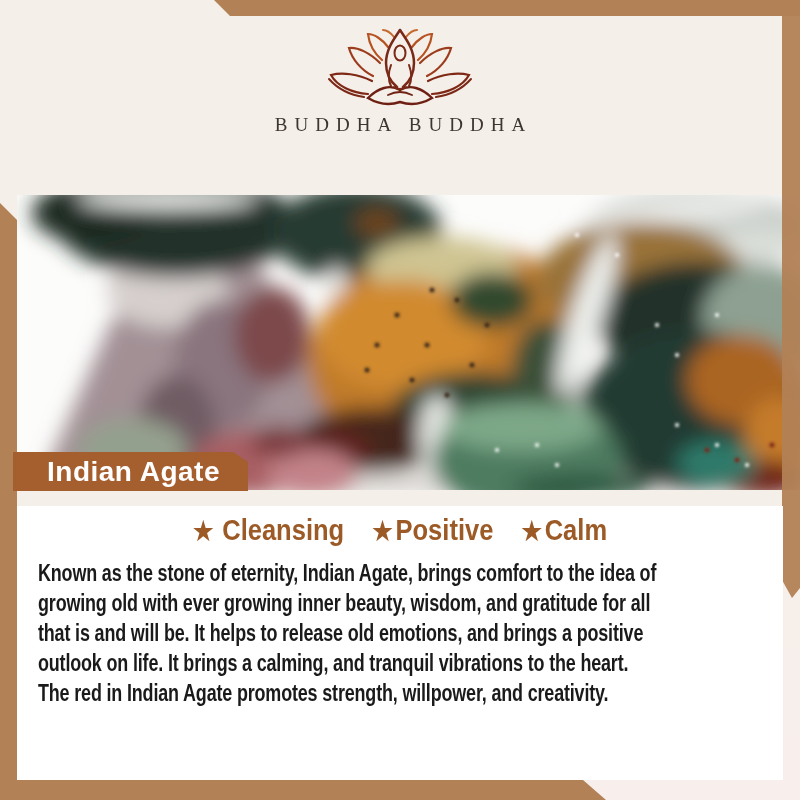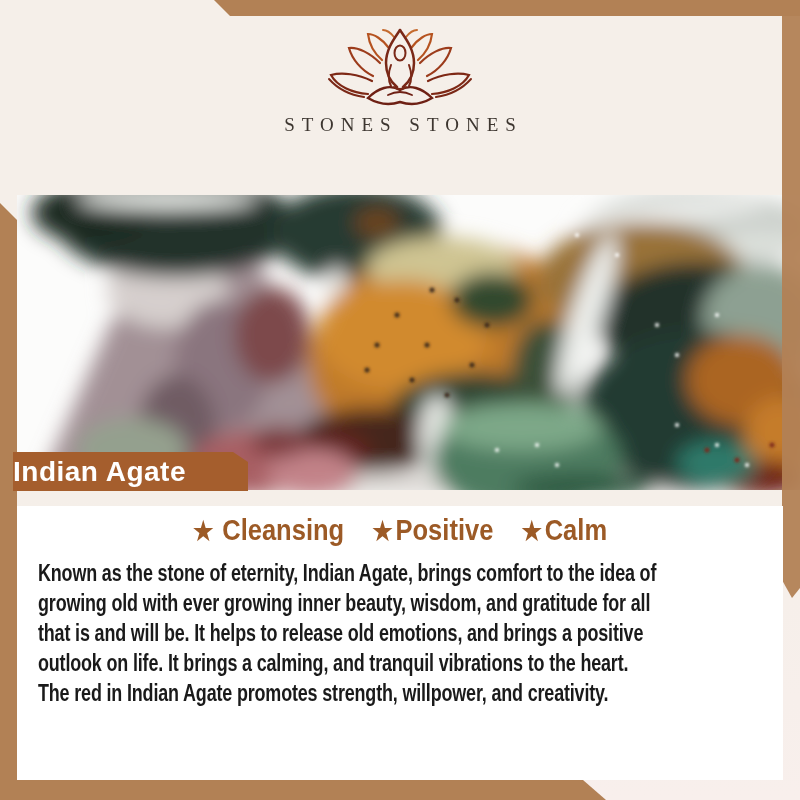--- a/index.html
+++ b/index.html
@@ -28,21 +28,21 @@
     transform:scaleX(.85);transform-origin:center;letter-spacing:-.5px;}
 
   
   .photo{position:absolute;left:17px;top:195px;width:783px;height:295px;background:#fcfcfb;overflow:hidden;}
   .photo svg{display:block;width:783px;height:295px;}
 
   
   .stone-banner{position:absolute;left:13px;top:452px;width:235px;height:39px;background:var(--banner-brown);
     clip-path:polygon(0 0,220px 0,235px 10px,235px 39px,0 39px);
     display:flex;align-items:center;}
-  .stone-banner span{color:#fff;font-size:28px;font-weight:bold;letter-spacing:.5px;white-space:nowrap;}
+  .stone-banner span{color:#fff;font-size:28px;font-weight:bold;letter-spacing:.5px;padding-left:34px;white-space:nowrap;}
 
   
   .content{position:absolute;left:17px;top:506px;width:766px;height:274px;background:var(--card-white);}
   .features{position:absolute;left:0;top:8px;width:766px;display:flex;justify-content:center;gap:32px;
     color:var(--accent-brown);font-weight:bold;font-size:29px;white-space:nowrap;
     transform:scaleX(.88);transform-origin:center top;}
   .feature{display:flex;align-items:baseline;}
   .feature .star{font-size:26px;margin-right:3px;}
   .feature:first-child .star{margin-right:10px;}
   .desc{position:absolute;left:21px;top:52px;width:960px;color:var(--text-dark);
@@ -175,21 +175,21 @@
     <path d="M82,3 C76,12 68,22 68,36 C68,48 74,56 79,60" stroke="#7a2817" stroke-width="2.5"></path>
     <path d="M82,3 C88,12 96,22 96,36 C96,48 90,56 85,60" stroke="#7a2817" stroke-width="2.5"></path>
 
     <ellipse cx="82" cy="26" rx="5.5" ry="7.5" stroke="#7a2817" stroke-width="2"></ellipse>
     <path d="M73,38 C70,46 70,53 73,59" stroke="#7a2817" stroke-width="2"></path>
     <path d="M91,38 C94,46 94,53 91,59" stroke="#7a2817" stroke-width="2"></path>
     <path d="M50,71 C60,61 72,57 82,63 C92,57 104,61 114,71 C104,77 94,79 82,75 C70,79 60,77 50,71 Z" stroke="#6e2014" stroke-width="2.4"></path>
     <path d="M70,68 Q82,62 94,68" stroke="#6e2014" stroke-width="1.8"></path>
     <path d="M76,60 Q82,64 88,60" stroke="#7a2817" stroke-width="1.8"></path>
   </svg>
-  <div class="brand">STONES STONES</div>
+  <div class="brand">BUDDHA BUDDHA</div>
 
 
   <div class="stone-banner">
     <span>Indian Agate</span>
   </div>
 
   <div class="content">
     <div class="features">
       <span class="feature">
         <span class="star">★</span>

